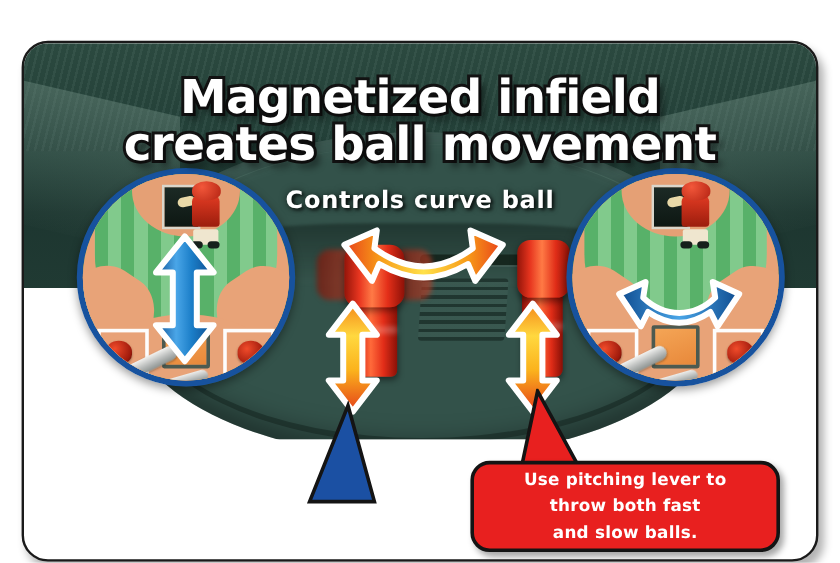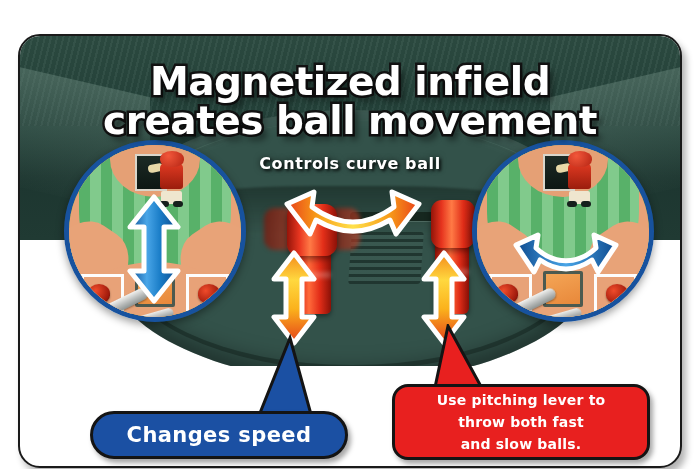--- a/index.html
+++ b/index.html
@@ -303,21 +303,21 @@
     -webkit-text-stroke: 5px #121212;
     paint-order: stroke fill;
     text-shadow: 5px 6px 6px rgba(0,0,0,.45);
     white-space: pre-line;
     pointer-events: none;
   }
   #subtitle {
     position: absolute; left: 0; top: 118px; width: 660px;
     text-align: center;
     font-weight: 700;
-    font-size: 16px;
+    font-size: 20px;
     letter-spacing: .6px;
     color: #ffffff;
     text-shadow: 2px 2px 3px rgba(0,0,0,.75), 0 0 6px rgba(0,0,0,.55);
   }
 
   
   .callout {
     position: absolute;
     border: 3px solid #141414;
     box-shadow: 3px 4px 5px rgba(0,0,0,.35);
@@ -496,23 +496,20 @@
       <div id="subtitle">Controls curve ball</div>
     </div>
 
     <svg class="tail" id="tail-speed" viewBox="0 0 70 86">
       <path d="M44 4 L66 84 L12 84 Z" fill="#1b50a3" stroke="#141414" stroke-width="3"></path>
     </svg>
     <svg class="tail" id="tail-pitch" viewBox="0 0 70 70">
       <path d="M22 2 L8 68 L58 68 Z" fill="#e8201f" stroke="#141414" stroke-width="3"></path>
     </svg>
 
-    <div class="callout" id="callout-speed">
-      <span>Changes speed</span>
-    </div>
 
     <div class="callout" id="callout-pitch">
       <span>Use pitching lever to
 throw both fast
 and slow balls.</span>
     </div>
 
   </div>
 </div>
 

